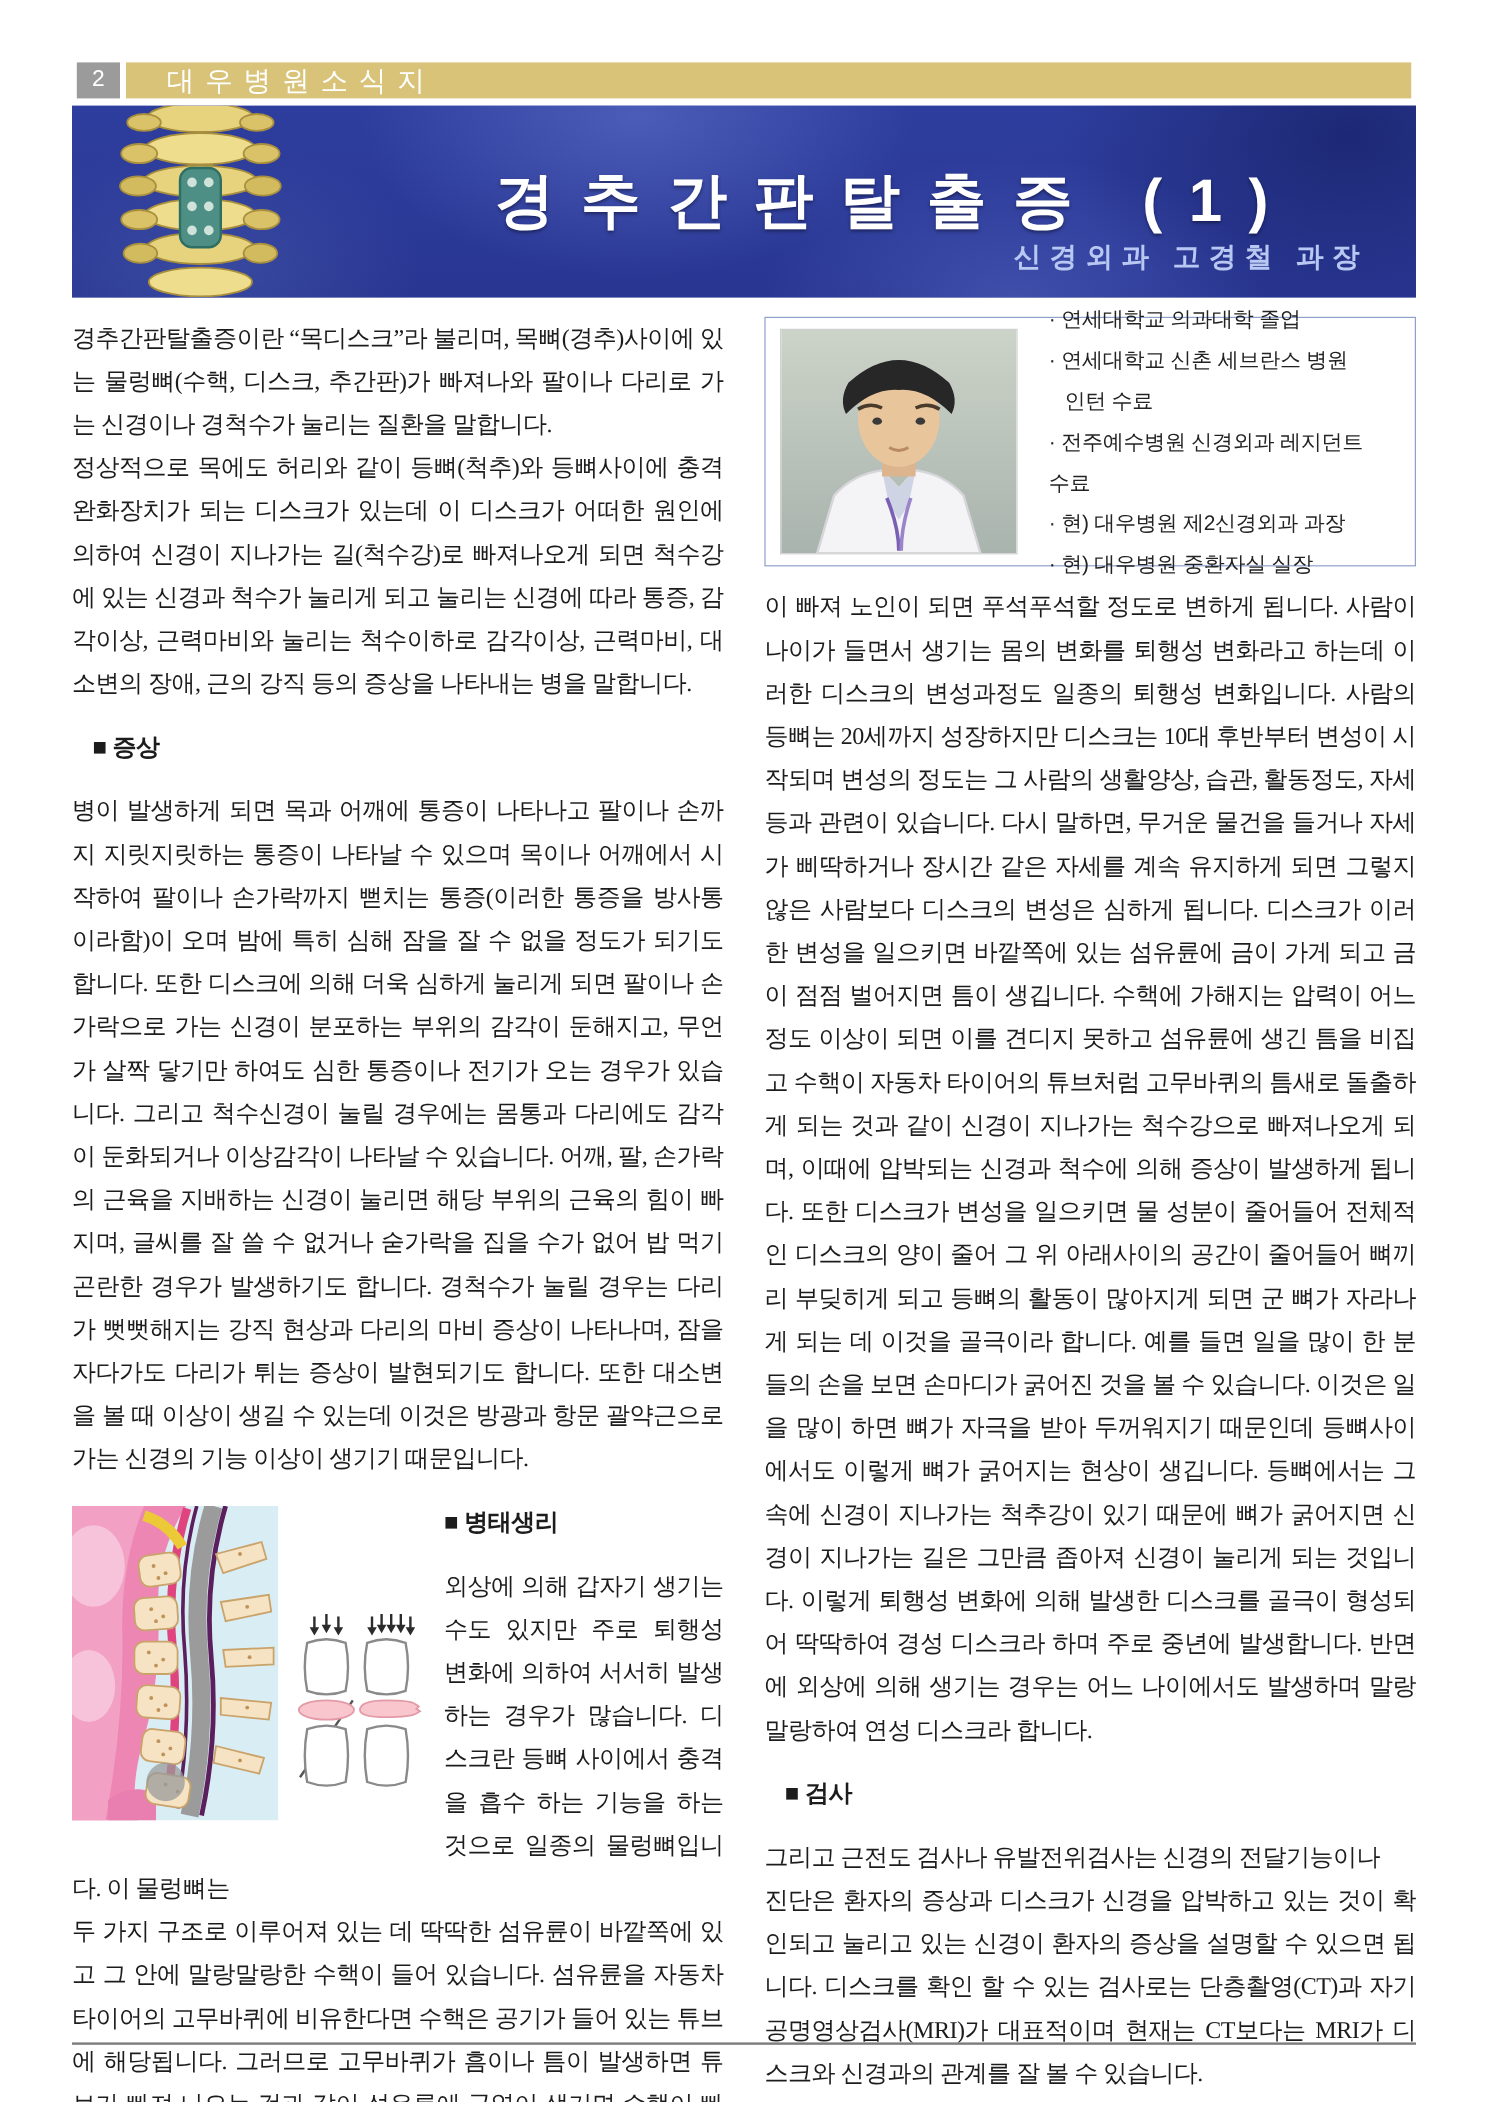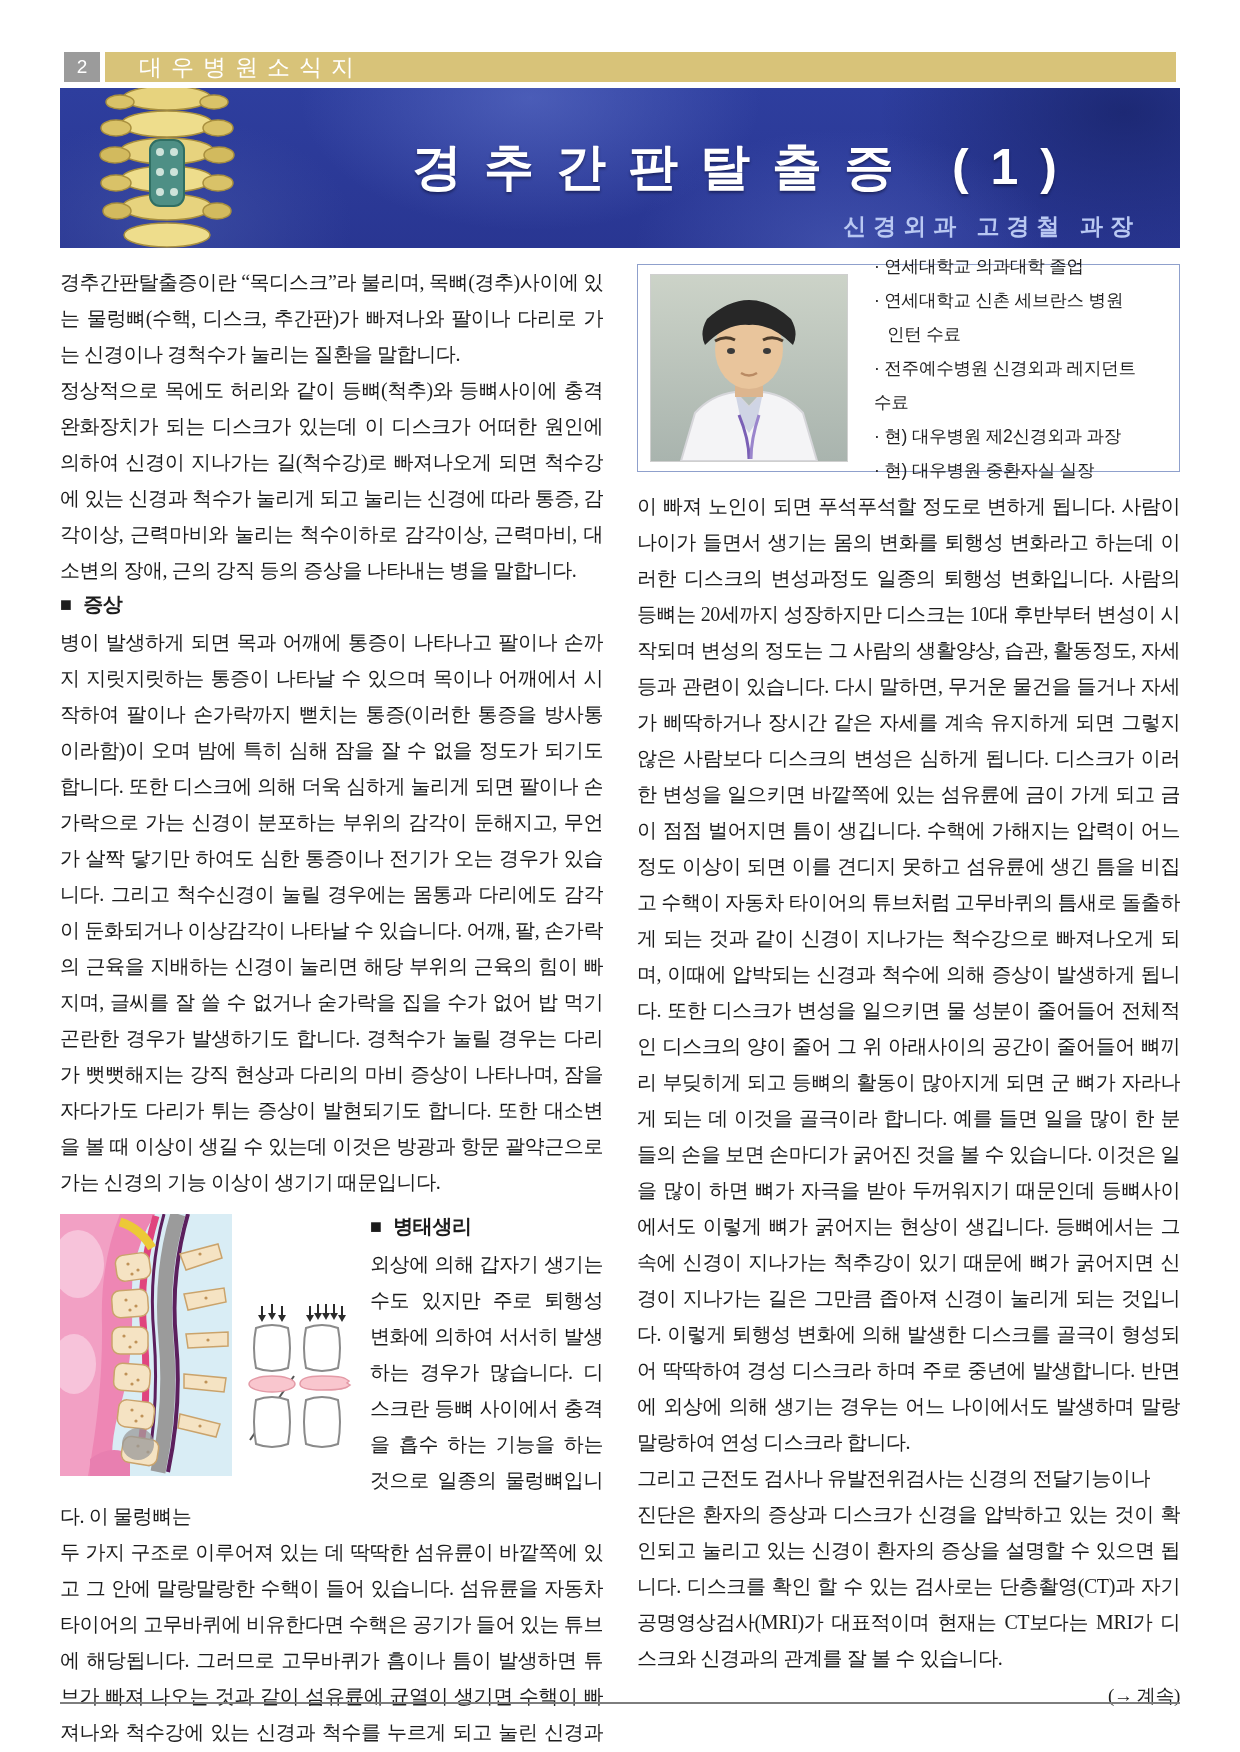--- a/index.html
+++ b/index.html
@@ -26,30 +26,30 @@
       radial-gradient(ellipse 250px 150px at 10% 85%, rgba(70, 88,170,.55), transparent 72%),
       radial-gradient(ellipse 340px 220px at 95% 15%, rgba(20, 30, 95,.65), transparent 72%),
       linear-gradient(#2e3e9e,#293692);
   }
   .banner-title{
     position:absolute;left:255px;right:4px;top:46px;text-align:center;
     font-family:"Liberation Sans",sans-serif;font-weight:bold;color:#ffffff;
     font-size:50px;letter-spacing:22px;white-space:nowrap;text-shadow:0 2px 3px rgba(0,0,20,.45);
   }
   .banner-subtitle{
-    position:absolute;right:40px;bottom:6px;
-    font-family:Liberation Sans, sans-serif;font-weight:bold;color:#b9c8f2;
+    position:absolute;right:40px;bottom:18px;
+    font-family:Liberation Serif, serif;font-weight:bold;color:#b9c8f2;
     font-size:23px;letter-spacing:7px;
   }
   .banner-spine{position:absolute;left:12px;top:0;height:160px;}
   
   .columns{position:absolute;top:264px;left:60px;right:60px;display:flex;gap:34px;}
   .col{width:543px;font-size:20px;line-height:36px;text-align:justify;letter-spacing:-0.4px;word-break:break-all;}
   .col p{margin:0;}
-  h3.sec{font-size:20px;line-height:36px;margin:0;font-weight:bold;font-family:Liberation Mono, monospace;}
+  h3.sec{font-size:20px;line-height:36px;margin:17px;font-weight:bold;font-family:Liberation Sans, sans-serif;}
   
   .patho{margin-top:10px;}
   .figures{float:left;width:296px;margin:4px 14px 4px 0;display:flex;gap:16px;}
   .fig-diagram{margin-top:74px;}
   .after-figs{clear:both;}
   
   .profile-box{
     border:1px solid #8fa0cc;background:#fff;height:208px;box-sizing:border-box;
     display:flex;align-items:center;padding:10px 12px;margin-bottom:16px;margin-top:0;
   }
@@ -234,20 +234,21 @@
         <div class="creds">
           <div>· 연세대학교 의과대학 졸업</div>
           <div>· 연세대학교 신촌 세브란스 병원</div>
           <div class="indent">인턴 수료</div>
           <div>· 전주예수병원 신경외과 레지던트 수료</div>
           <div>· 현) 대우병원 제2신경외과 과장</div>
           <div>· 현) 대우병원 중환자실 실장</div>
         </div>
       </div>
       <p>이 빠져 노인이 되면 푸석푸석할 정도로 변하게 됩니다. 사람이 나이가 들면서 생기는 몸의 변화를 퇴행성 변화라고 하는데 이러한 디스크의 변성과정도 일종의 퇴행성 변화입니다. 사람의 등뼈는 20세까지 성장하지만 디스크는 10대 후반부터 변성이 시작되며 변성의 정도는 그 사람의 생활양상, 습관, 활동정도, 자세 등과 관련이 있습니다. 다시 말하면, 무거운 물건을 들거나 자세가 삐딱하거나 장시간 같은 자세를 계속 유지하게 되면 그렇지 않은 사람보다 디스크의 변성은 심하게 됩니다. 디스크가 이러한 변성을 일으키면 바깥쪽에 있는 섬유륜에 금이 가게 되고 금이 점점 벌어지면 틈이 생깁니다. 수핵에 가해지는 압력이 어느 정도 이상이 되면 이를 견디지 못하고 섬유륜에 생긴 틈을 비집고 수핵이 자동차 타이어의 튜브처럼 고무바퀴의 틈새로 돌출하게 되는 것과 같이 신경이 지나가는 척수강으로 빠져나오게 되며, 이때에 압박되는 신경과 척수에 의해 증상이 발생하게 됩니다. 또한 디스크가 변성을 일으키면 물 성분이 줄어들어 전체적인 디스크의 양이 줄어 그 위 아래사이의 공간이 줄어들어 뼈끼리 부딪히게 되고 등뼈의 활동이 많아지게 되면 군 뼈가 자라나게 되는 데 이것을 골극이라 합니다. 예를 들면 일을 많이 한 분들의 손을 보면 손마디가 굵어진 것을 볼 수 있습니다. 이것은 일을 많이 하면 뼈가 자극을 받아 두꺼워지기 때문인데 등뼈사이에서도 이렇게 뼈가 굵어지는 현상이 생깁니다. 등뼈에서는 그 속에 신경이 지나가는 척추강이 있기 때문에 뼈가 굵어지면 신경이 지나가는 길은 그만큼 좁아져 신경이 눌리게 되는 것입니다. 이렇게 퇴행성 변화에 의해 발생한 디스크를 골극이 형성되어 딱딱하여 경성 디스크라 하며 주로 중년에 발생합니다. 반면에 외상에 의해 생기는 경우는 어느 나이에서도 발생하며 말랑말랑하여 연성 디스크라 합니다.</p>
+      <h3 class="sec">■ 검사</h3>
       <p>그리고 근전도 검사나 유발전위검사는 신경의 전달기능이나</p>
       <p>진단은 환자의 증상과 디스크가 신경을 압박하고 있는 것이 확인되고 눌리고 있는 신경이 환자의 증상을 설명할 수 있으면 됩니다. 디스크를 확인 할 수 있는 검사로는 단층촬영(CT)과 자기공명영상검사(MRI)가 대표적이며 현재는 CT보다는 MRI가 디스크와 신경과의 관계를 잘 볼 수 있습니다.</p>
       <div class="continue">(→ 계속)</div>
     </div>
   </main>
 
   <div class="bottom-rule"></div>
 </div>
 
 </body></html>

